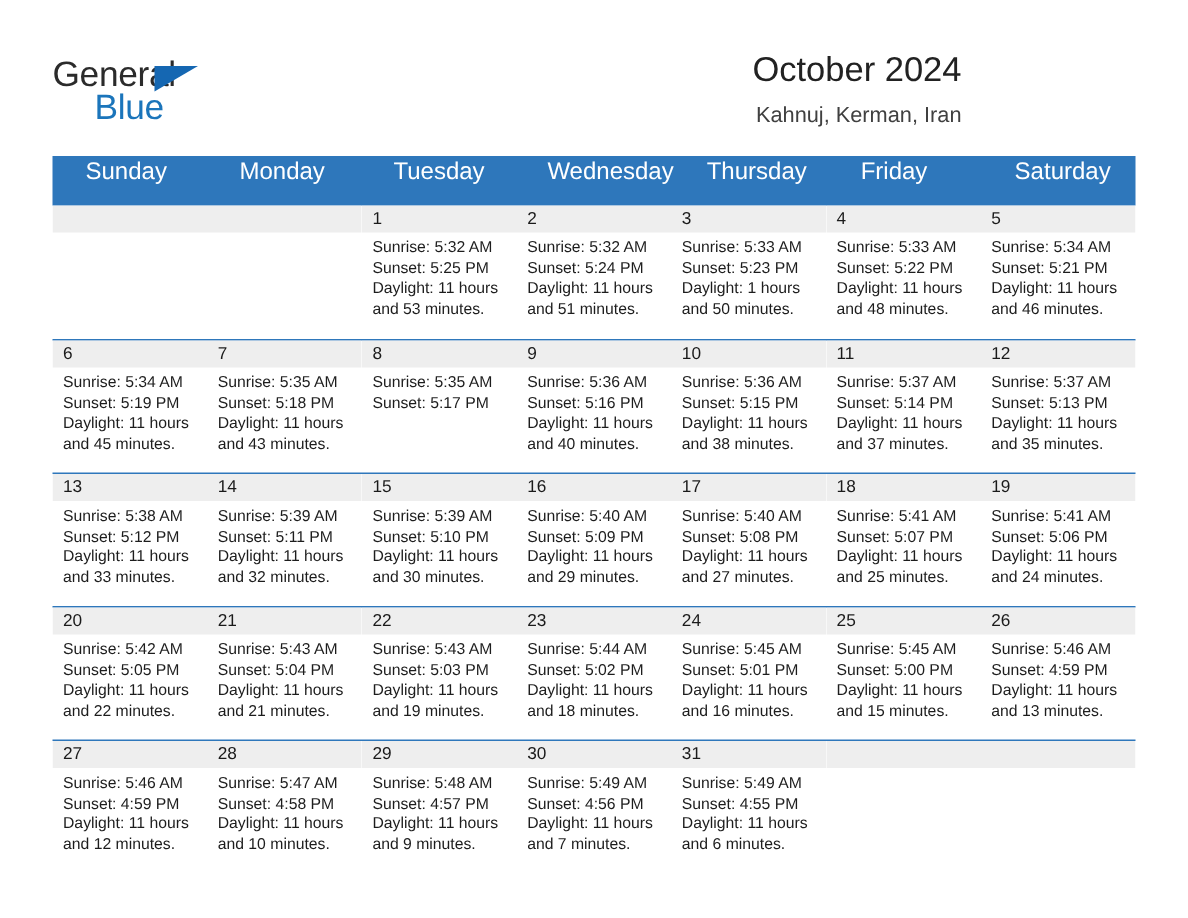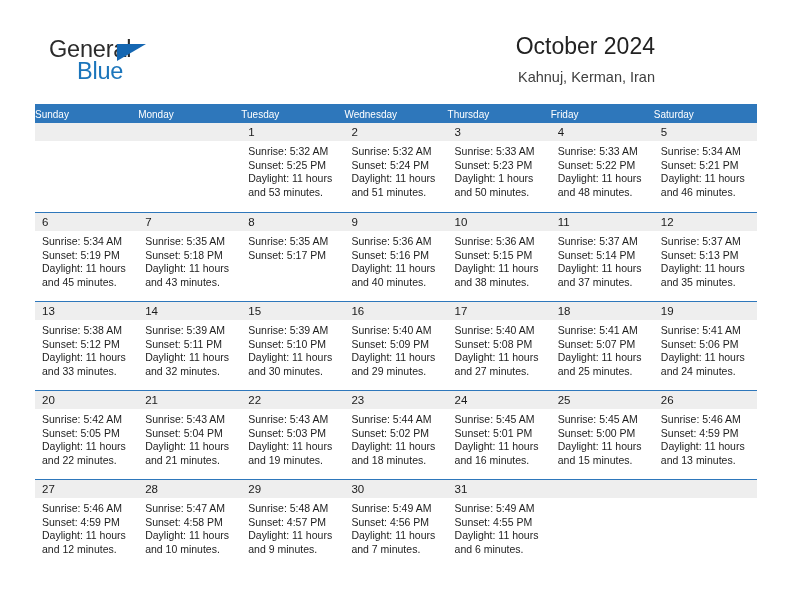--- a/index.html
+++ b/index.html
@@ -22,21 +22,20 @@
     box-sizing: border-box;
   }
 
   
   .header {
     position: absolute;
     left: 0;
     top: 0;
     width: 676px;
     height: 100px;
-    margin-left: 14px;
   }
 
   .logo {
     position: absolute;
     left: 35px;
     top: 36px;
     width: 200px;
     height: 52px;
   }
   .logo-general {
@@ -96,26 +95,26 @@
     width: 722px;
   }
 
   .weekday-row {
     display: flex;
     width: 722px;
     background: #2e77bb;
   }
   .weekday {
     flex: 1 1 0;
-    height: 19px;
+    height: 33px;
     line-height: 21px;
-    padding-left: 0;
+    padding-left: 22px;
     box-sizing: border-box;
     color: #ffffff;
-    font-size: 10px;
+    font-size: 16px;
   }
 
   .week-row {
     display: flex;
     width: 722px;
     border-top: 1.5px solid #2e77bb;
     height: 89px;
     box-sizing: border-box;
   }
   .week-row.first {

